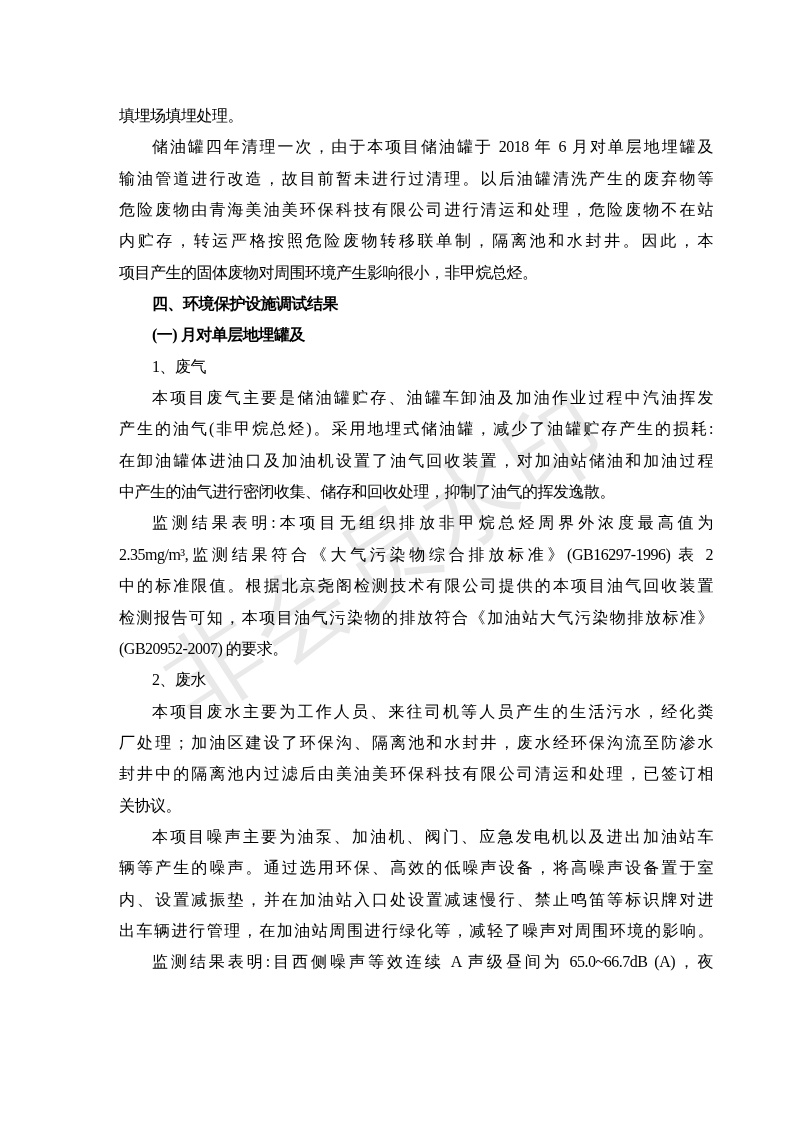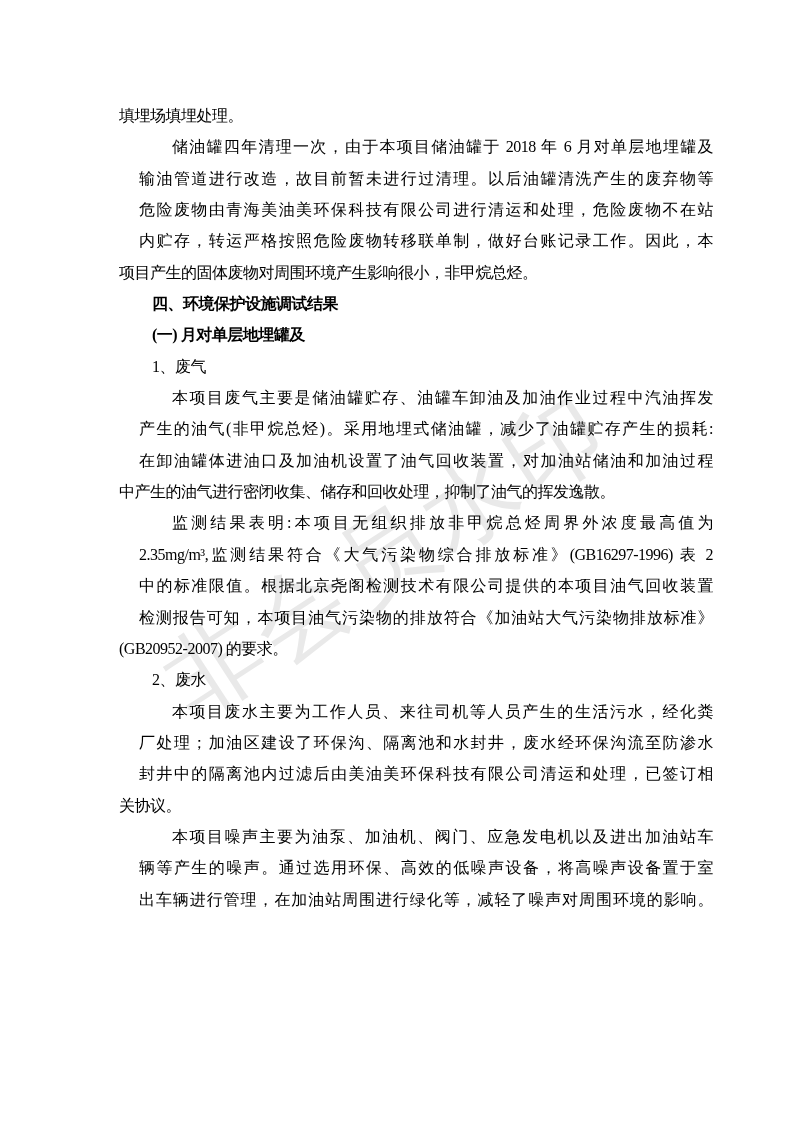--- a/index.html
+++ b/index.html
@@ -41,55 +41,56 @@
   }
   .tline {
     height: 31.35px;
     line-height: 31.35px;
     overflow: hidden;
     white-space: normal;
   }
   .tline.justify {
     text-align: justify;
     text-align-last: justify;
-    margin-left: 20px;
   }
   .tline.indent {
     padding-left: 33px;
   }
   .tline.bold {
     font-weight: 700;
   }
 </style>
 </head>
 <body>
 
 <div class="page">
   <div class="watermark">非会员水印</div>
   <div class="body-text" id="document-body">
       <div class="tline">填埋场填埋处理。</div>
       <div class="tline justify indent">储油罐四年清理一次，由于本项目储油罐于 2018 年 6 月对单层地埋罐及</div>
       <div class="tline justify">输油管道进行改造，故目前暂未进行过清理。以后油罐清洗产生的废弃物等</div>
       <div class="tline justify">危险废物由青海美油美环保科技有限公司进行清运和处理，危险废物不在站</div>
-      <div class="tline justify">内贮存，转运严格按照危险废物转移联单制，做好台账记录工作。因此，本</div>
+      <div class="tline justify">内贮存，转运严格按照危险废物转移联单制，隔离池和水封井。因此，本</div>
       <div class="tline">项目产生的固体废物对周围环境产生影响很小，非甲烷总烃。</div>
       <div class="tline indent bold">四、环境保护设施调试结果</div>
       <div class="tline indent bold">(一) 月对单层地埋罐及</div>
       <div class="tline indent">1、废气</div>
       <div class="tline justify indent">本项目废气主要是储油罐贮存、油罐车卸油及加油作业过程中汽油挥发</div>
       <div class="tline justify">产生的油气(非甲烷总烃)。采用地埋式储油罐，减少了油罐贮存产生的损耗:</div>
       <div class="tline justify">在卸油罐体进油口及加油机设置了油气回收装置，对加油站储油和加油过程</div>
       <div class="tline">中产生的油气进行密闭收集、储存和回收处理，抑制了油气的挥发逸散。</div>
       <div class="tline justify indent">监测结果表明:本项目无组织排放非甲烷总烃周界外浓度最高值为</div>
       <div class="tline justify">2.35mg/m³,监测结果符合《大气污染物综合排放标准》(GB16297-1996) 表 2</div>
       <div class="tline justify">中的标准限值。根据北京尧阁检测技术有限公司提供的本项目油气回收装置</div>
       <div class="tline justify">检测报告可知，本项目油气污染物的排放符合《加油站大气污染物排放标准》</div>
       <div class="tline">(GB20952-2007) 的要求。</div>
       <div class="tline indent">2、废水</div>
       <div class="tline justify indent">本项目废水主要为工作人员、来往司机等人员产生的生活污水，经化粪</div>
       <div class="tline justify">厂处理；加油区建设了环保沟、隔离池和水封井，废水经环保沟流至防渗水</div>
       <div class="tline justify">封井中的隔离池内过滤后由美油美环保科技有限公司清运和处理，已签订相</div>
       <div class="tline">关协议。</div>
       <div class="tline justify indent">本项目噪声主要为油泵、加油机、阀门、应急发电机以及进出加油站车</div>
       <div class="tline justify">辆等产生的噪声。通过选用环保、高效的低噪声设备，将高噪声设备置于室</div>
+      <div class="tline justify">内、设置减振垫，并在加油站入口处设置减速慢行、禁止鸣笛等标识牌对进</div>
       <div class="tline justify">出车辆进行管理，在加油站周围进行绿化等，减轻了噪声对周围环境的影响。</div>
+      <div class="tline justify indent">监测结果表明:目西侧噪声等效连续 A 声级昼间为 65.0~66.7dB (A)，夜</div>
     </div>
 </div>
 
 </body></html>

